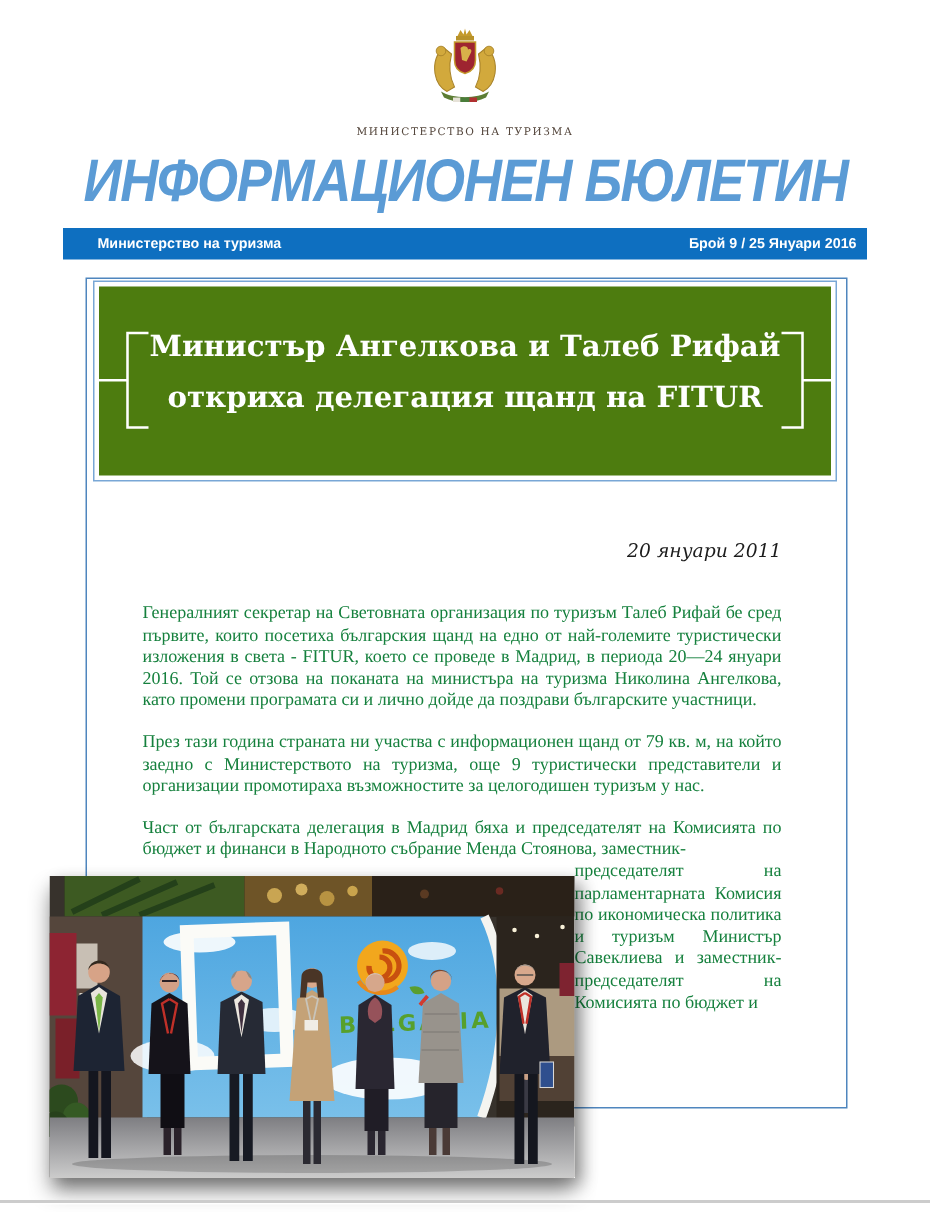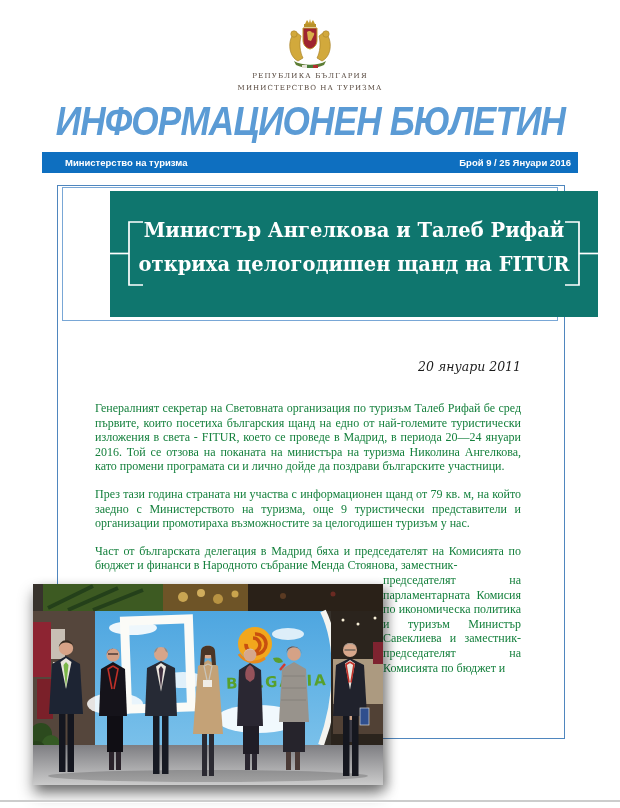--- a/index.html
+++ b/index.html
@@ -20,21 +20,21 @@
   
   .issue-bar{position:absolute;left:42px;top:152px;width:536px;height:21px;background:#0E6FC0;
     color:#ffffff;font-weight:bold;font-size:9.5px;display:flex;justify-content:space-between;
     align-items:center;padding:0 7px 0 23px;box-sizing:border-box;}
   
   .frame{position:absolute;left:57px;top:185px;width:508px;height:554px;
     border:1.5px solid #4F86BE;box-sizing:border-box;}
   
   .headline-wrap{position:absolute;left:62px;top:187px;width:496px;height:134px;
     border:1px solid #79A7D6;padding:3px;box-sizing:border-box;}
-  .headline-box{position:relative;width:100%;height:100%;background:#0f766e;margin-left:44px;}
+  .headline-box{position:relative;width:100%;height:100%;background:#4d7c0f;}
   .headline-box svg.brackets{position:absolute;left:0;top:0;width:100%;height:100%;}
   .hl-lines{position:relative;padding-top:23px;text-align:center;
     font-family:"DejaVu Serif", serif;font-weight:bold;font-size:19.5px;line-height:34px;
     color:#ffffff;}
   
   .art-date{position:absolute;left:95px;top:359px;width:426px;text-align:right;
     font-family:"DejaVu Serif", serif;font-style:italic;font-size:12.5px;color:#1c1c1c;}
   .body-text{position:absolute;left:95px;top:401px;width:426px;
     font-family:"Liberation Serif", serif;font-size:12px;line-height:14.6px;
     color:#15803d;text-align:justify;}
@@ -66,21 +66,20 @@
 
     <path d="M21 10 h14 v12 c0 5 -3 8 -7 9 c-4 -1 -7 -4 -7 -9 z" fill="#9e2430" stroke="#c49a2c" stroke-width="1"></path>
     <path d="M25 14 c2 -2 5 -1 5 1 c1 -1 3 0 2 2 l-3 6 l-3 -1 z" fill="#d8b04a"></path>
 
     <path d="M12 43 c8 5 24 5 32 0 l-2 4 c-8 4 -20 4 -28 0 z" fill="#5c7d34"></path>
     <rect x="20" y="47" width="5" height="3" fill="#e6e2d8"></rect>
     <rect x="25" y="47" width="6" height="3" fill="#4a7d3a"></rect>
     <rect x="31" y="47" width="5" height="3" fill="#b03030"></rect>
   </svg>
 
-  <div class="gov-line l1">РЕПУБЛИКА БЪЛГАРИЯ</div>
   <div class="gov-line l2">МИНИСТЕРСТВО НА ТУРИЗМА</div>
 
   <div class="main-title">
     <span>ИНФОРМАЦИОНЕН БЮЛЕТИН</span>
   </div>
 
   <div class="issue-bar">
     <span>Министерство на туризма</span>
     <span>Брой 9 / 25 Януари 2016</span>
   </div>
@@ -90,21 +89,21 @@
   <div class="headline-wrap">
     <div class="headline-box">
       <svg class="brackets" viewBox="0 0 488 126" preserveAspectRatio="none">
         <path d="M33 31 H19 V94 H33" fill="none" stroke="#ffffff" stroke-width="1.7"></path>
         <path d="M0 62.5 H19" fill="none" stroke="#ffffff" stroke-width="1.7"></path>
         <path d="M455 31 H469 V94 H455" fill="none" stroke="#ffffff" stroke-width="1.7"></path>
         <path d="M469 62.5 H488" fill="none" stroke="#ffffff" stroke-width="1.7"></path>
       </svg>
       <div class="hl-lines">
         <div>Министър Ангелкова и Талеб Рифай</div>
-        <div>откриха целогодишен щанд на FITUR</div>
+        <div>откриха делегация щанд на FITUR</div>
       </div>
     </div>
   </div>
 
   <div class="art-date">20 януари 2011</div>
 
   <div class="body-text">
     <p>Генералният секретар на Световната организация по туризъм Талеб Рифай бе сред първите, които посетиха българския щанд на едно от най-големите туристически изложения в света - FITUR, което се проведе в Мадрид, в периода 20—24 януари 2016. Той се отзова на поканата на министъра на туризма Николина Ангелкова, като промени програмата си и лично дойде да поздрави българските участници.</p>
     <p>През тази година страната ни участва с информационен щанд от 79 кв. м, на който заедно с Министерството на туризма, още 9 туристически представители и организации промотираха възможностите за целогодишен туризъм у нас.</p>
     <p class="intro">Част от българската делегация в Мадрид бяха и председателят на Комисията по бюджет и финанси в Народното събрание Менда Стоянова, заместник-</p>

